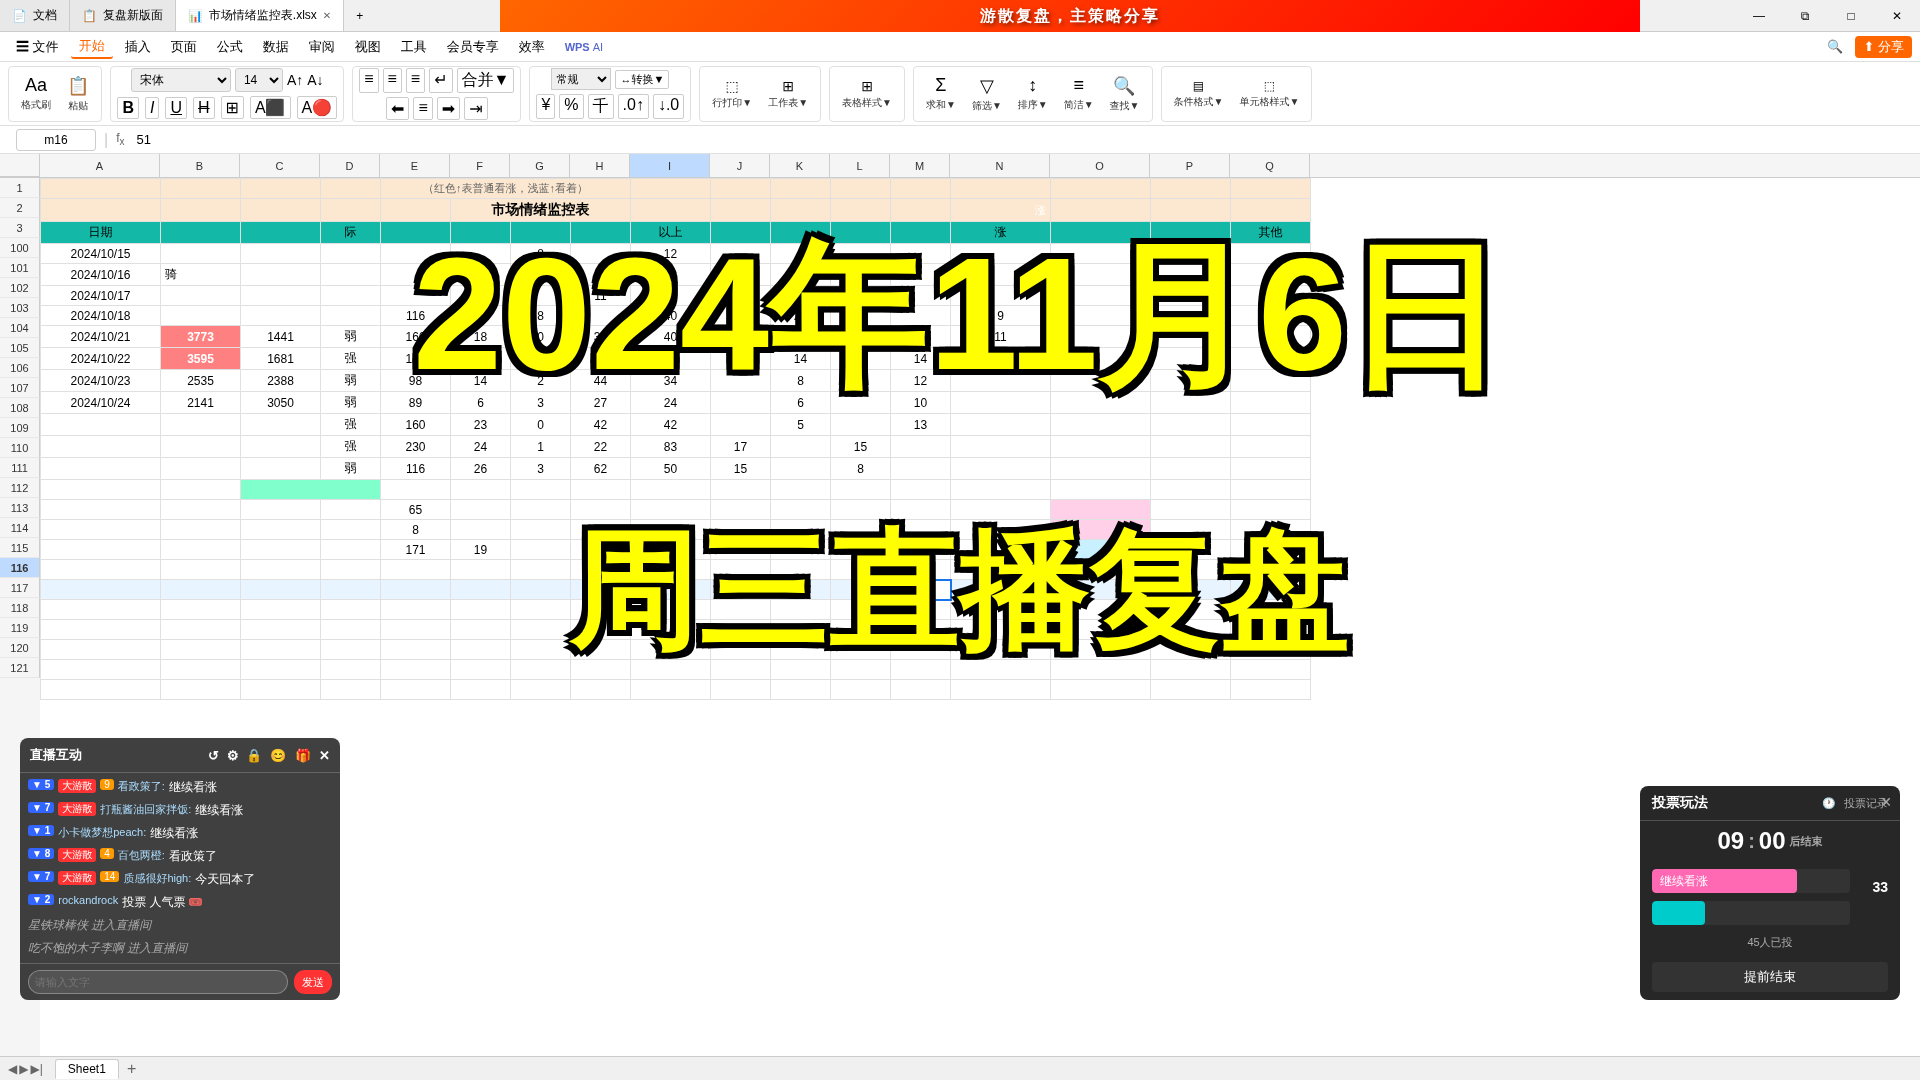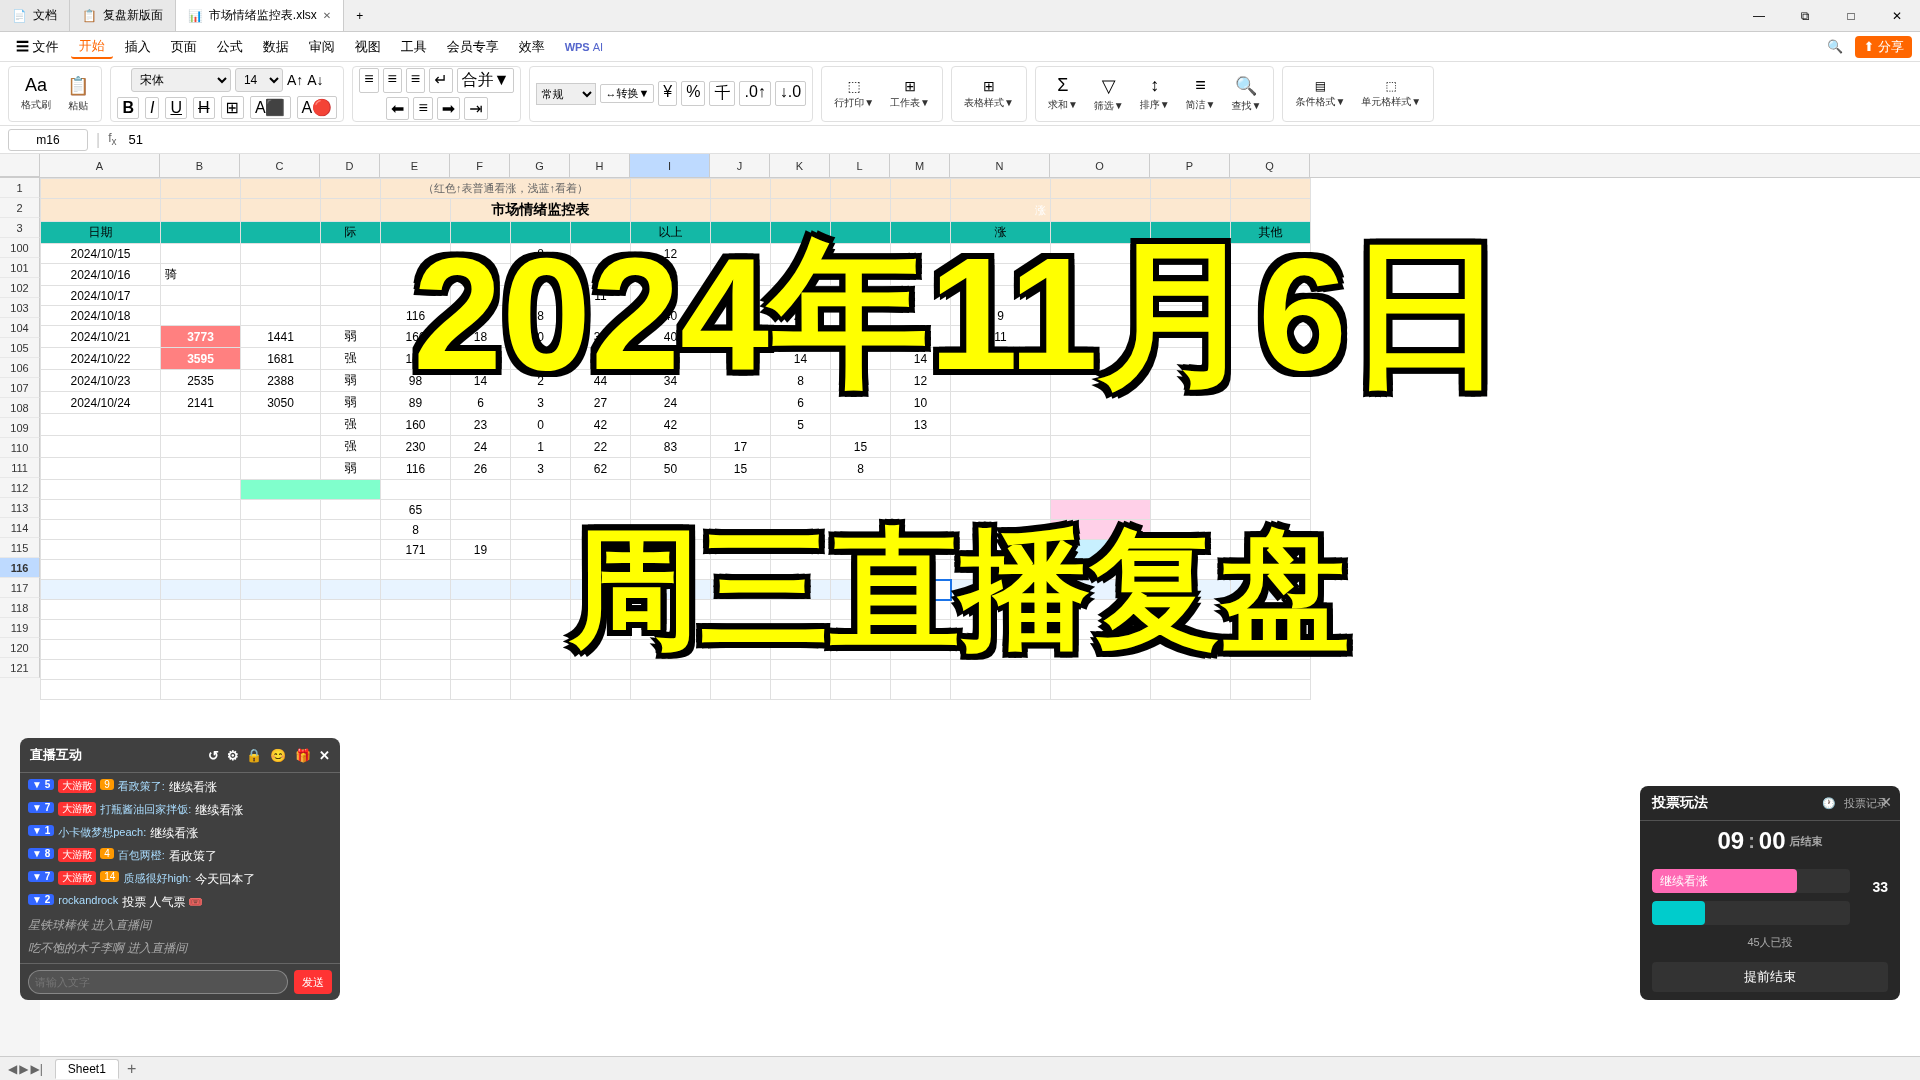--- a/index.html
+++ b/index.html
@@ -152,21 +152,21 @@
       width: 48px;
     }
 
     
     .formula-bar {
       height: 28px;
       background: #fff;
       border-bottom: 1px solid #e0e0e0;
       display: flex;
       align-items: center;
-      padding: 0 8px;
+      padding: 0 16px;
       gap: 8px;
     }
     .cell-ref {
       width: 80px;
       height: 22px;
       border: 1px solid #ccc;
       border-radius: 3px;
       font-size: 12px;
       padding: 0 6px;
       text-align: center;
@@ -430,21 +430,21 @@
       border-radius: 12px;
       color: #ccc;
       font-size: 11px;
       padding: 3px 6px;
       height: 24px;
     }
     .chat-send-btn {
       background: #ff3333;
       color: #fff;
       border: none;
-      border-radius: 4px;
+      border-radius: 11px;
       padding: 3px 8px;
       font-size: 11px;
       cursor: pointer;
       height: 24px;
     }
 
     
     .vote-panel {
       position: absolute;
       bottom: 80px;
@@ -580,20 +580,23 @@
     <div class="title-tab active">
       <span>📊</span>
       <span>市场情绪监控表.xlsx</span>
       <span class="close-btn">✕</span>
     </div>
     <div class="title-tab" style="border:none; background:transparent;">
       <span>+</span>
     </div>
   </div>
 
+  <div class="banner-overlay">
+    <span class="banner-text">游散复盘，主策略分享</span>
+  </div>
 
   <div class="window-controls">
     <div class="win-btn">—</div>
     <div class="win-btn">⧉</div>
     <div class="win-btn">□</div>
     <div class="win-btn close">✕</div>
   </div>
 </div>
 
 <div class="menu-bar">
@@ -660,21 +663,21 @@
       <span style="cursor:pointer;padding:1px 4px;border:1px solid #ccc;border-radius:2px;">合并▼</span>
     </div>
     <div style="display:flex;gap:4px;">
       <span style="cursor:pointer;padding:1px 4px;border:1px solid #ccc;border-radius:2px;">⬅</span>
       <span style="cursor:pointer;padding:1px 4px;border:1px solid #ccc;border-radius:2px;">≡</span>
       <span style="cursor:pointer;padding:1px 4px;border:1px solid #ccc;border-radius:2px;">➡</span>
       <span style="cursor:pointer;padding:1px 4px;border:1px solid #ccc;border-radius:2px;">⇥</span>
     </div>
   </div>
 
-  <div class="toolbar-group" style="gap:4px;height:56px;justify-content:center;">
+  <div class="toolbar-group" style="flex-direction:column;gap:4px;height:56px;justify-content:center;">
     <div style="display:flex;gap:4px;align-items:center;">
       <select style="height:22px;border:1px solid #ccc;font-size:11px;width:60px;">
         <option>常规</option>
       </select>
       <span style="cursor:pointer;font-size:11px;padding:1px 4px;border:1px solid #ccc;border-radius:2px;">↔转换▼</span>
     </div>
     <div style="display:flex;gap:4px;">
       <span style="cursor:pointer;padding:1px 4px;border:1px solid #ccc;border-radius:2px;">¥</span>
       <span style="cursor:pointer;padding:1px 4px;border:1px solid #ccc;border-radius:2px;">%</span>
       <span style="cursor:pointer;padding:1px 4px;border:1px solid #ccc;border-radius:2px;">千</span>

